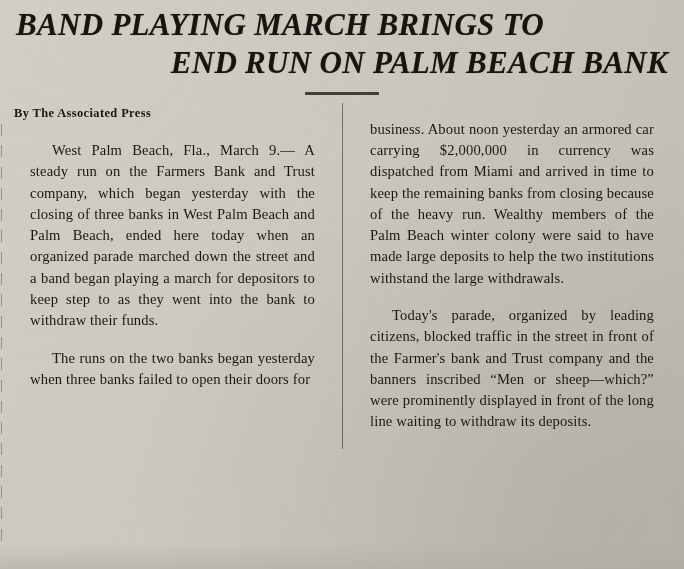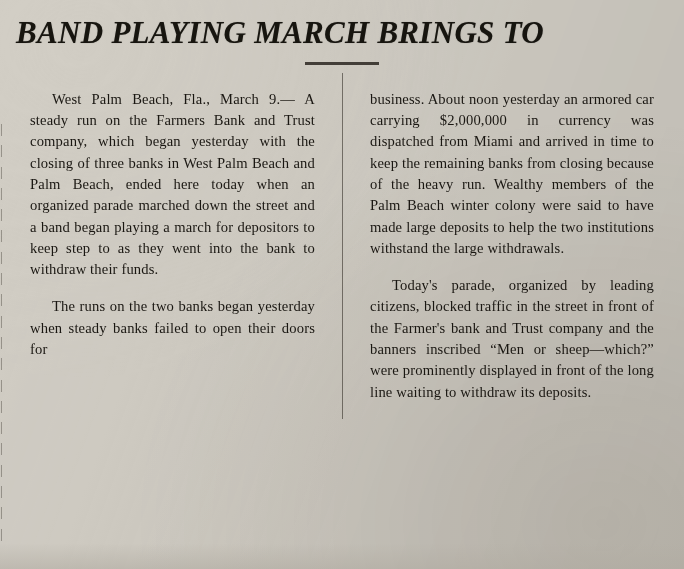--- a/index.html
+++ b/index.html
@@ -12,21 +12,21 @@
     background: #cfcbc2;
     font-family: "Liberation Serif", serif;
     overflow: hidden;
   }
   .page {
     position: relative;
     width: 684px;
     height: 569px;
     background: #d2cec5;
     box-sizing: border-box;
-    padding: 12px 10px 0 10px;
+    padding: 4px 10px 0 10px;
   }
   
   .page:before {
     content: "";
     position: absolute;
     inset: 0;
     background:
       radial-gradient(ellipse at 12% 8%, rgba(255,255,255,0.38), rgba(255,255,255,0) 45%),
       radial-gradient(ellipse at 88% 92%, rgba(90,80,70,0.14), rgba(0,0,0,0) 55%),
       linear-gradient(110deg, rgba(255,255,255,0.20) 0%, rgba(0,0,0,0.05) 60%, rgba(0,0,0,0.10) 100%);
@@ -125,20 +125,21 @@
     pointer-events: none;
   }
 </style>
 </head>
 <body>
 
 <div class="page">
 
   <h1 class="headline">
     <span class="line line1">BAND PLAYING MARCH BRINGS TO</span>
+    <span class="line line2">END RUN ON PALM BEACH BANK</span>
   </h1>
 
   <div class="rule-wrap">
     <div class="rule"></div>
   </div>
 
   <div class="gutter">
     <span>|</span>
     <span>|</span>
     <span>|</span>
@@ -157,22 +158,23 @@
     <span>|</span>
     <span>|</span>
     <span>|</span>
     <span>|</span>
     <span>|</span>
   </div>
 
   <div class="columns">
 
     <div class="col left">
+      <div class="byline">By The Associated Press</div>
       <p>West Palm Beach, Fla., March 9.— A steady run on the Farmers Bank and Trust company, which began yesterday with the closing of three banks in West Palm Beach and Palm Beach, ended here today when an organized parade marched down the street and a band began playing a march for depositors to keep step to as they went into the bank to withdraw their funds.</p>
-      <p>The runs on the two banks began yesterday when steady banks failed to open their doors for</p>
+      <p>The runs on the two banks began yesterday when three banks failed to open their doors for</p>
     </div>
 
     <div class="col right">
       <p class="noindent">business. About noon yesterday an armored car carrying $2,000,000 in currency was dispatched from Miami and arrived in time to keep the remaining banks from closing because of the heavy run. Wealthy members of the Palm Beach winter colony were said to have made large deposits to help the two institutions withstand the large withdrawals.</p>
       <p>Today's parade, organized by leading citizens, blocked traffic in the street in front of the Farmer's bank and Trust company and the banners inscribed “Men or sheep—which?” were prominently displayed in front of the long line waiting to withdraw its deposits.</p>
     </div>
 
   </div>
 
   <div class="fade-bottom"></div>

